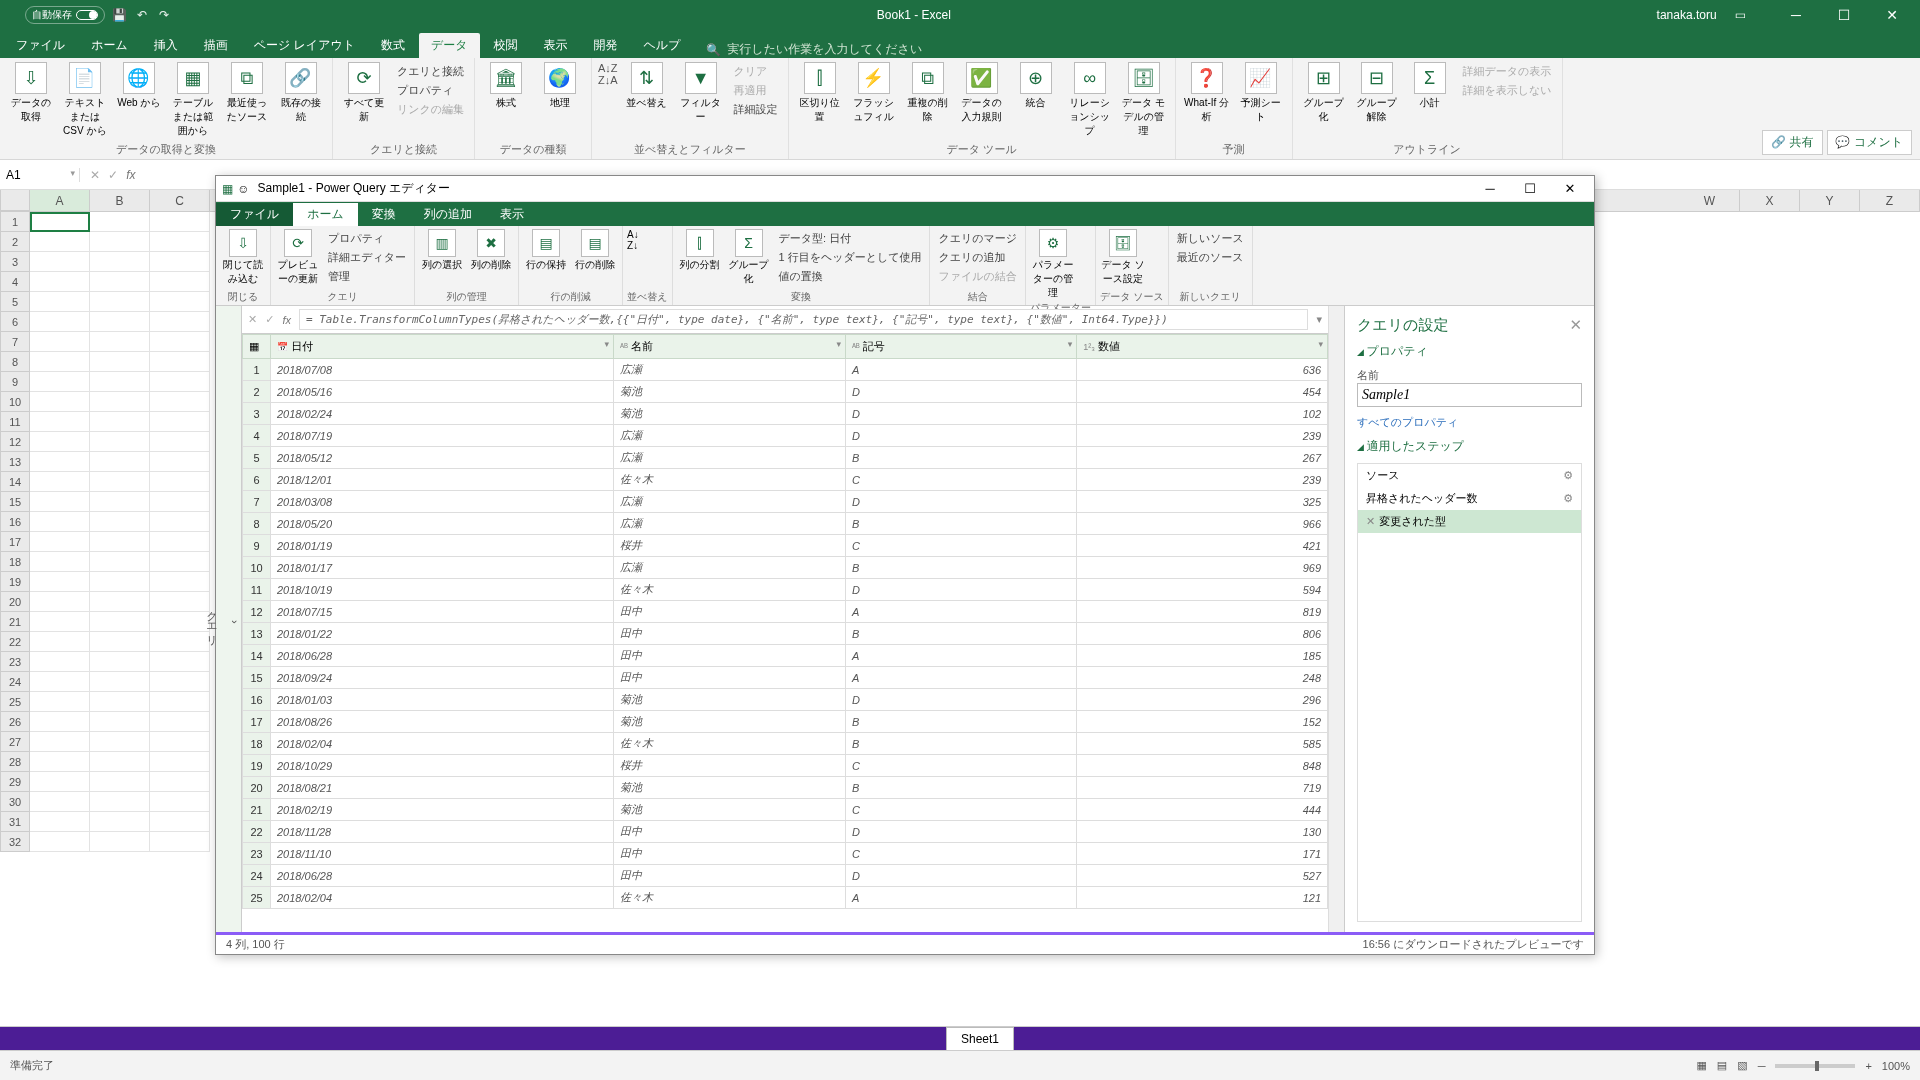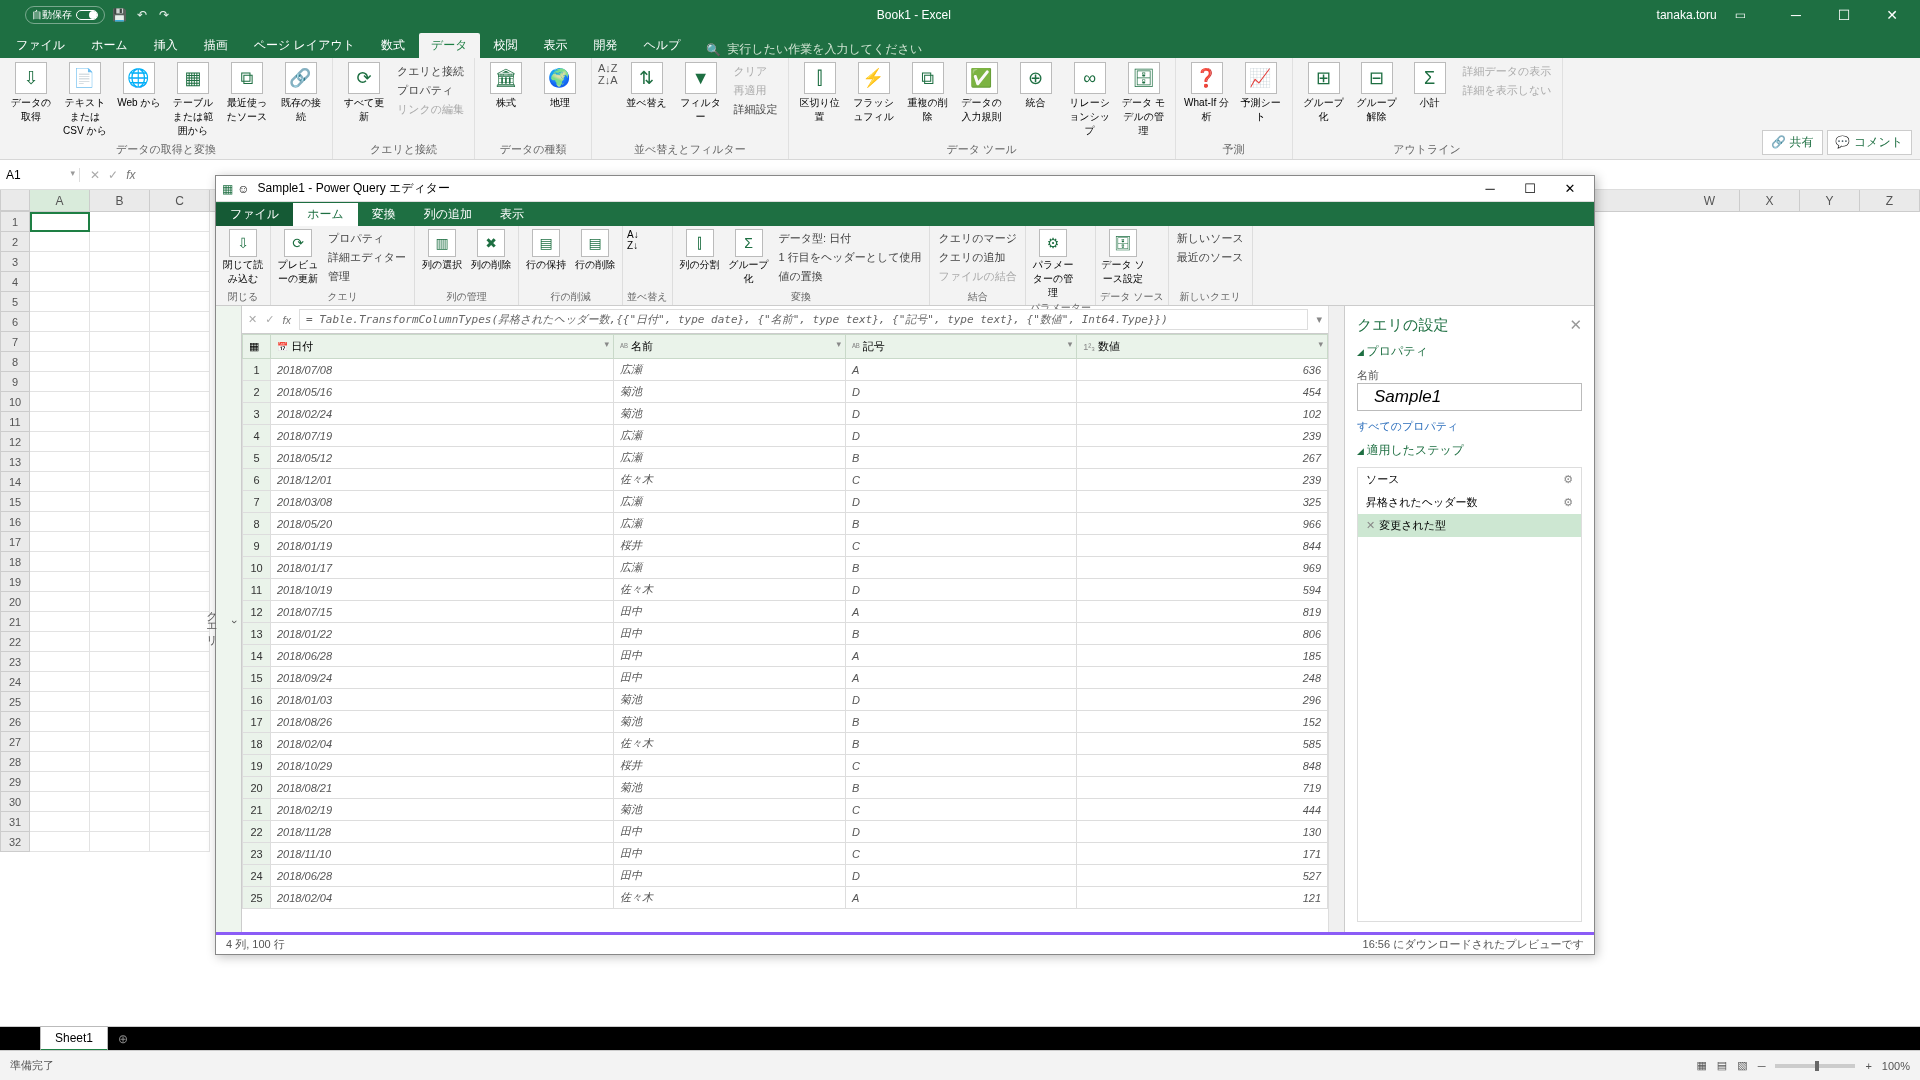--- a/index.html
+++ b/index.html
@@ -48,21 +48,21 @@
 .col-headers { display: flex; height: 22px; background: #eaeaea; border-bottom: 1px solid #ccc; }
 .chdr { width: 60px; border-right: 1px solid #ccc; text-align: center; font-size: 12px; line-height: 22px; color: #555; }
 .chdr.sel { background: #d9ebdb; }
 .rows { }
 .row { display: flex; height: 20px; }
 .rhn { width: 30px; background: #eaeaea; border: 1px solid #ccc; border-top: none; text-align: center; font-size: 11px; color: #555; line-height: 20px; }
 .cell { width: 60px; border-right: 1px solid #e3e3e3; border-bottom: 1px solid #e3e3e3; }
 .cell.active { border: 2px solid #1e7f44; }
 
 
-.sheet-bar { position: absolute; bottom: 30px; left: 0; right: 0; height: 24px; background: #000000; border-top: 1px solid #ccc; display: flex; align-items: center; padding-left: 40px; font-size: 12px; }
+.sheet-bar { position: absolute; bottom: 30px; left: 0; right: 0; height: 24px; background: #4c1d95; border-top: 1px solid #ccc; display: flex; align-items: center; padding-left: 40px; font-size: 12px; flex-direction: column; }
 .sheet-tab { padding: 4px 14px; background: #fff; border: 1px solid #bbb; border-bottom: 2px solid #1e7f44; }
 
 
 .status { position: absolute; bottom: 0; left: 0; right: 0; height: 30px; background: #f3f3f3; border-top: 1px solid #ccc; display: flex; align-items: center; padding: 0 10px; font-size: 11px; color: #555; gap: 8px; }
 .status-right { margin-left: auto; display: flex; align-items: center; gap: 10px; }
 
 
 .pq-window { position: absolute; top: 175px; left: 215px; width: 1380px; height: 780px; background: #fff; border: 1px solid #888; box-shadow: 2px 2px 10px rgba(0,0,0,.25); display: flex; flex-direction: column; }
 .pq-title { height: 26px; background: #fff; display: flex; align-items: center; padding: 0 6px; font-size: 12px; border-bottom: 1px solid #ddd; }
 .pq-title-right { margin-left: auto; display: flex; gap: 4px; }
@@ -86,21 +86,21 @@
 .pq-table { border-collapse: collapse; width: 100%; font-size: 11px; }
 .pq-table th { background: #eaf3ea; border: 1px solid #c9d9c9; padding: 4px 6px; text-align: left; font-weight: normal; position: relative; }
 .pq-table th .dd { position: absolute; right: 4px; font-size: 9px; color: #888; }
 .pq-table td { border: 1px solid #ddd; padding: 3px 6px; font-style: italic; color: #555; }
 .pq-table td.rn { background: #eaf3ea; text-align: center; font-style: normal; color: #333; width: 28px; }
 .pq-table td.num { text-align: right; font-style: italic; }
 .pq-settings { width: 250px; border-left: 1px solid #ccc; padding: 10px 12px; font-size: 12px; display: flex; flex-direction: column; gap: 8px; }
 .pq-settings h3 { color: #1e6f42; font-size: 15px; font-weight: normal; display: flex; justify-content: space-between; }
 .section-head { color: #1e6f42; font-size: 12px; cursor: pointer; }
 .section-head::before { content: "◢ "; font-size: 9px; }
-.pq-name-input { width: 100%; border: 1px solid #bbb; padding: 3px 16px; font-size: 17px; font-style: italic; }
+.pq-name-input { width: 100%; border: 1px solid #bbb; padding: 3px 4px; font-size: 14px; font-style: italic; font-family: Liberation Serif, serif; }
 .applied-steps { border: 1px solid #ddd; flex: 1; font-size: 11px; }
 .step { padding: 4px 8px; display: flex; justify-content: space-between; align-items: center; }
 .step.sel { background: #cde7d2; }
 .gear { color: #888; font-size: 11px; }
 .pq-status { height: 22px; border-top: 3px solid #8b5cf6; display: flex; align-items: center; padding: 0 10px; font-size: 11px; color: #555; }
 .pq-status-right { margin-left: auto; }
 .scroll-stub { width: 16px; background: #f0f0f0; border-left: 1px solid #ddd; }
 </style>
 </head>
 <body>
@@ -746,21 +746,21 @@
                 <td>2018/05/20</td>
                 <td>広瀬</td>
                 <td>B</td>
                 <td class="num">966</td>
               </tr>
               <tr>
                 <td class="rn">9</td>
                 <td>2018/01/19</td>
                 <td>桜井</td>
                 <td>C</td>
-                <td class="num">844</td>
+                <td class="num">421</td>
               </tr>
               <tr>
                 <td class="rn">10</td>
                 <td>2018/01/17</td>
                 <td>広瀬</td>
                 <td>B</td>
                 <td class="num">969</td>
               </tr>
               <tr>
                 <td class="rn">11</td>

